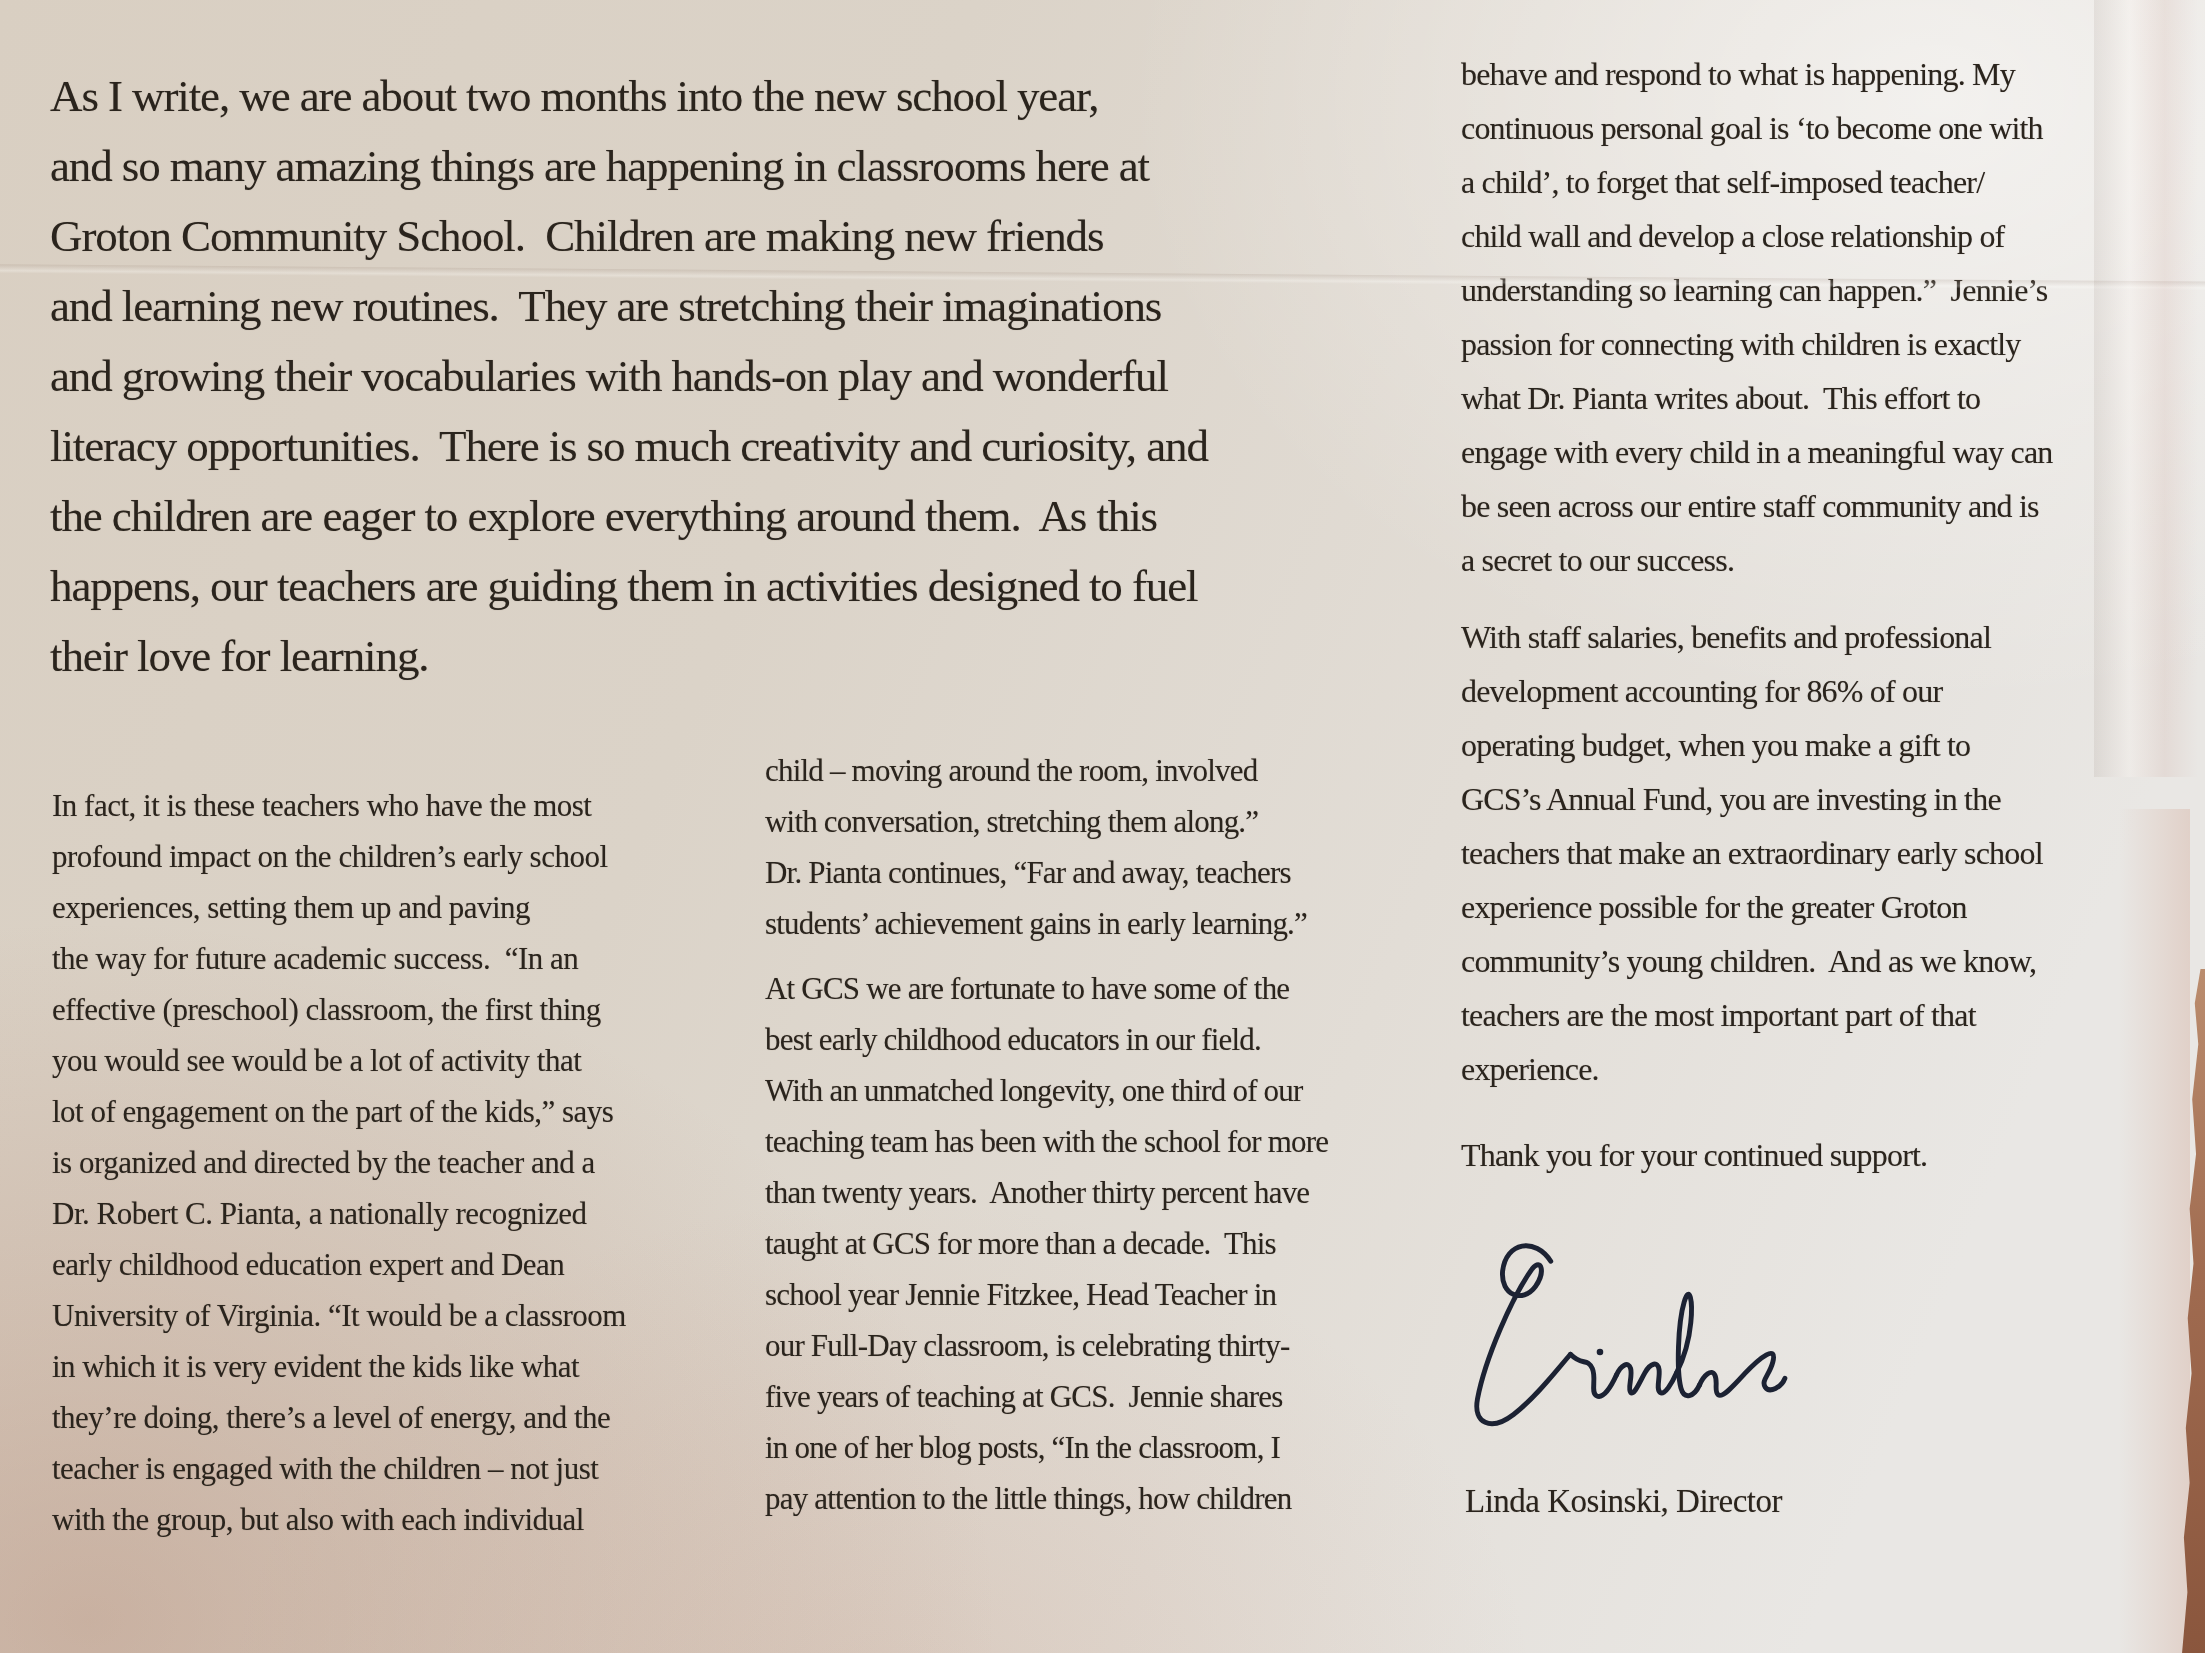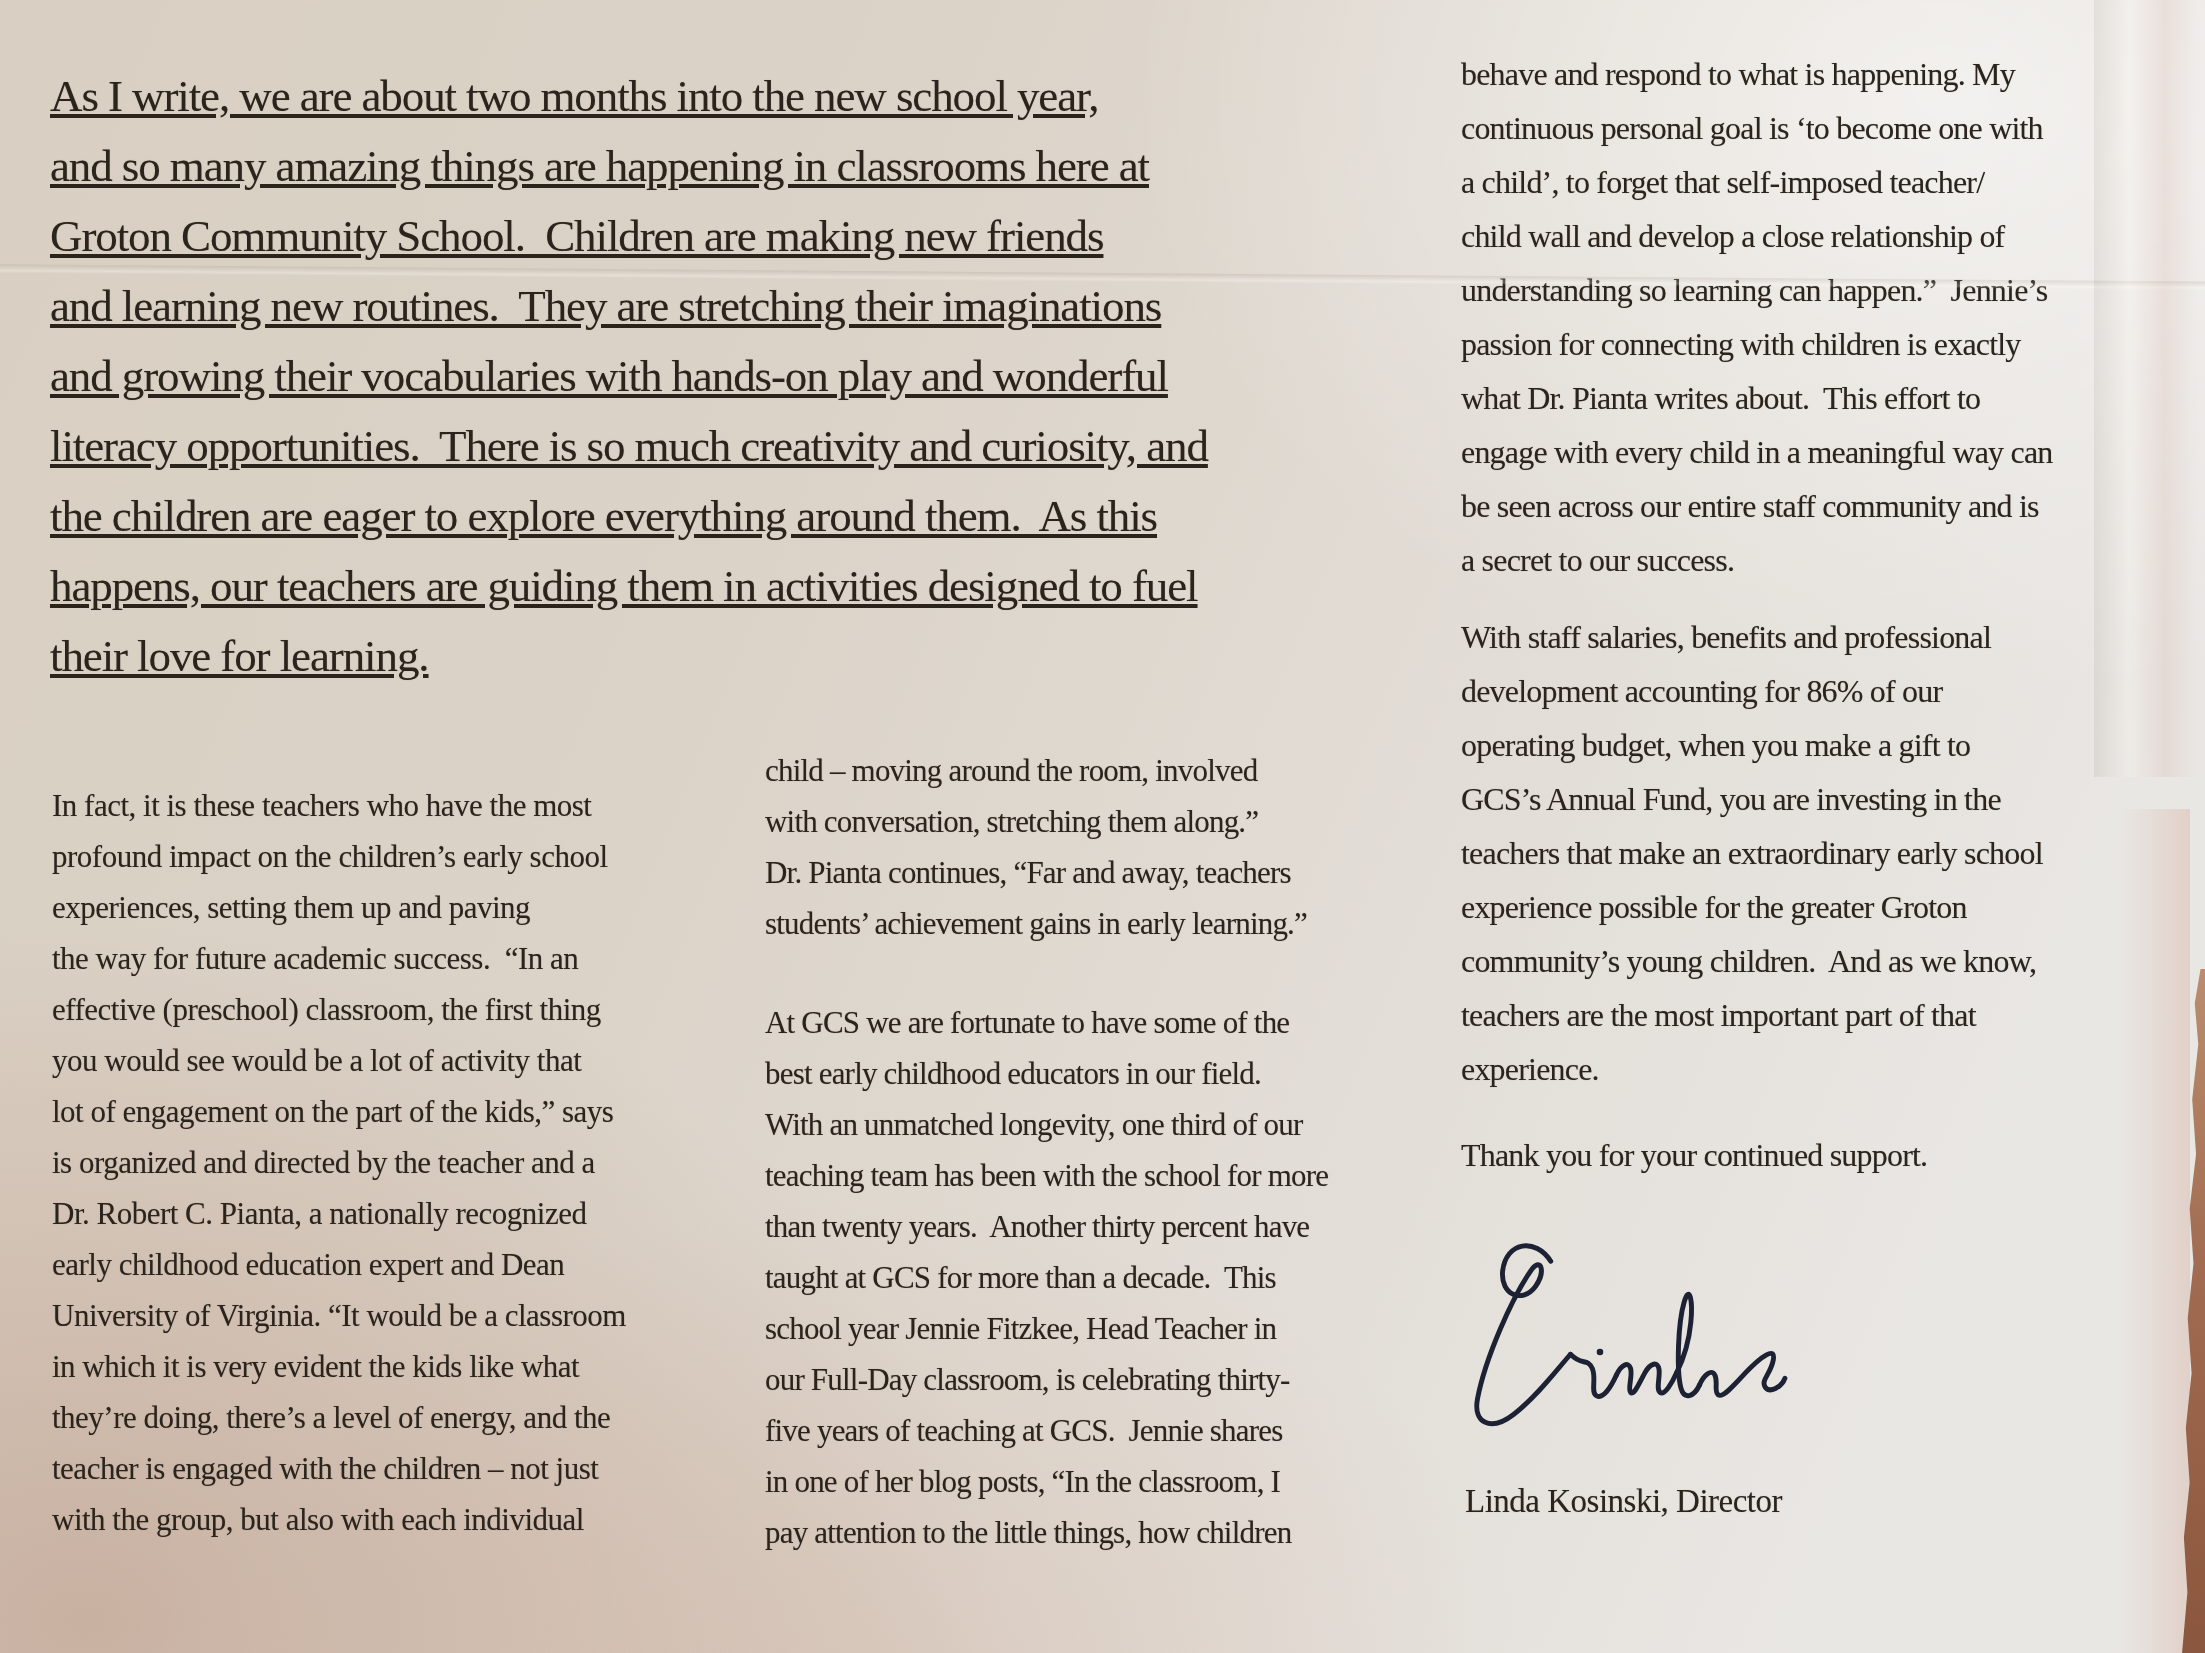--- a/index.html
+++ b/index.html
@@ -7,27 +7,27 @@
     width:2205px;height:1654px;overflow:hidden;position:relative;
     font-family:"Liberation Serif","DejaVu Serif",serif;
     background:
       radial-gradient(1313px 984px at 88% 6%, rgba(255,255,255,.55), rgba(255,255,255,0) 62%),
       radial-gradient(1422px 1094px at 4% 98%, rgba(166,112,88,.34), rgba(166,112,88,0) 64%),
       radial-gradient(1094px 875px at 40% 104%, rgba(190,140,115,.22), rgba(190,140,115,0) 60%),
       linear-gradient(112deg,#d9cfc2 0%,#dbd3c8 34%,#e2ddd6 62%,#e9e7e4 86%);
   }
   .txt{color:#2a241d;text-shadow:0 0 1.1px rgba(78,62,50,.33);}
   .ln{white-space:pre;}
-  #intro{position:absolute;left:50px;top:61px;width:1389px;font-size:45px;line-height:70px;letter-spacing:-1.1px;text-decoration:underline;}
+  #intro{position:absolute;left:50px;top:61px;width:1389px;font-size:45px;line-height:70px;letter-spacing:-1.1px;}
   .col{position:absolute;width:684px;font-size:31px;line-height:51px;letter-spacing:-0.5px;}
   #col-left{left:52px;top:780px;}
   #col-center{left:765px;top:745px;letter-spacing:-0.8px;}
   #col-right{left:1461px;top:47px;width:695px;font-size:32px;line-height:54px;letter-spacing:-0.8px;}
   .para{margin:0;}
-  .para + .para{margin-top:48px;}
+  .para + .para{margin-top:14px;}
   #col-right .para + .para{margin-top:23px;}
   #col-right .para.thanks{margin-top:32px;}
   #signature{position:absolute;left:1449px;top:1225px;width:372px;height:241px;}
   #signoff{position:absolute;left:1465px;top:1483px;font-size:33px;letter-spacing:-0.5px;}
   
   .crease-h{
     position:absolute;left:-22px;top:273px;width:2270px;height:8.8px;
     transform:rotate(0.45deg);
     background:linear-gradient(to bottom, rgba(125,100,85,.14), rgba(255,255,252,.28) 70%, rgba(255,255,252,0));
     pointer-events:none;

